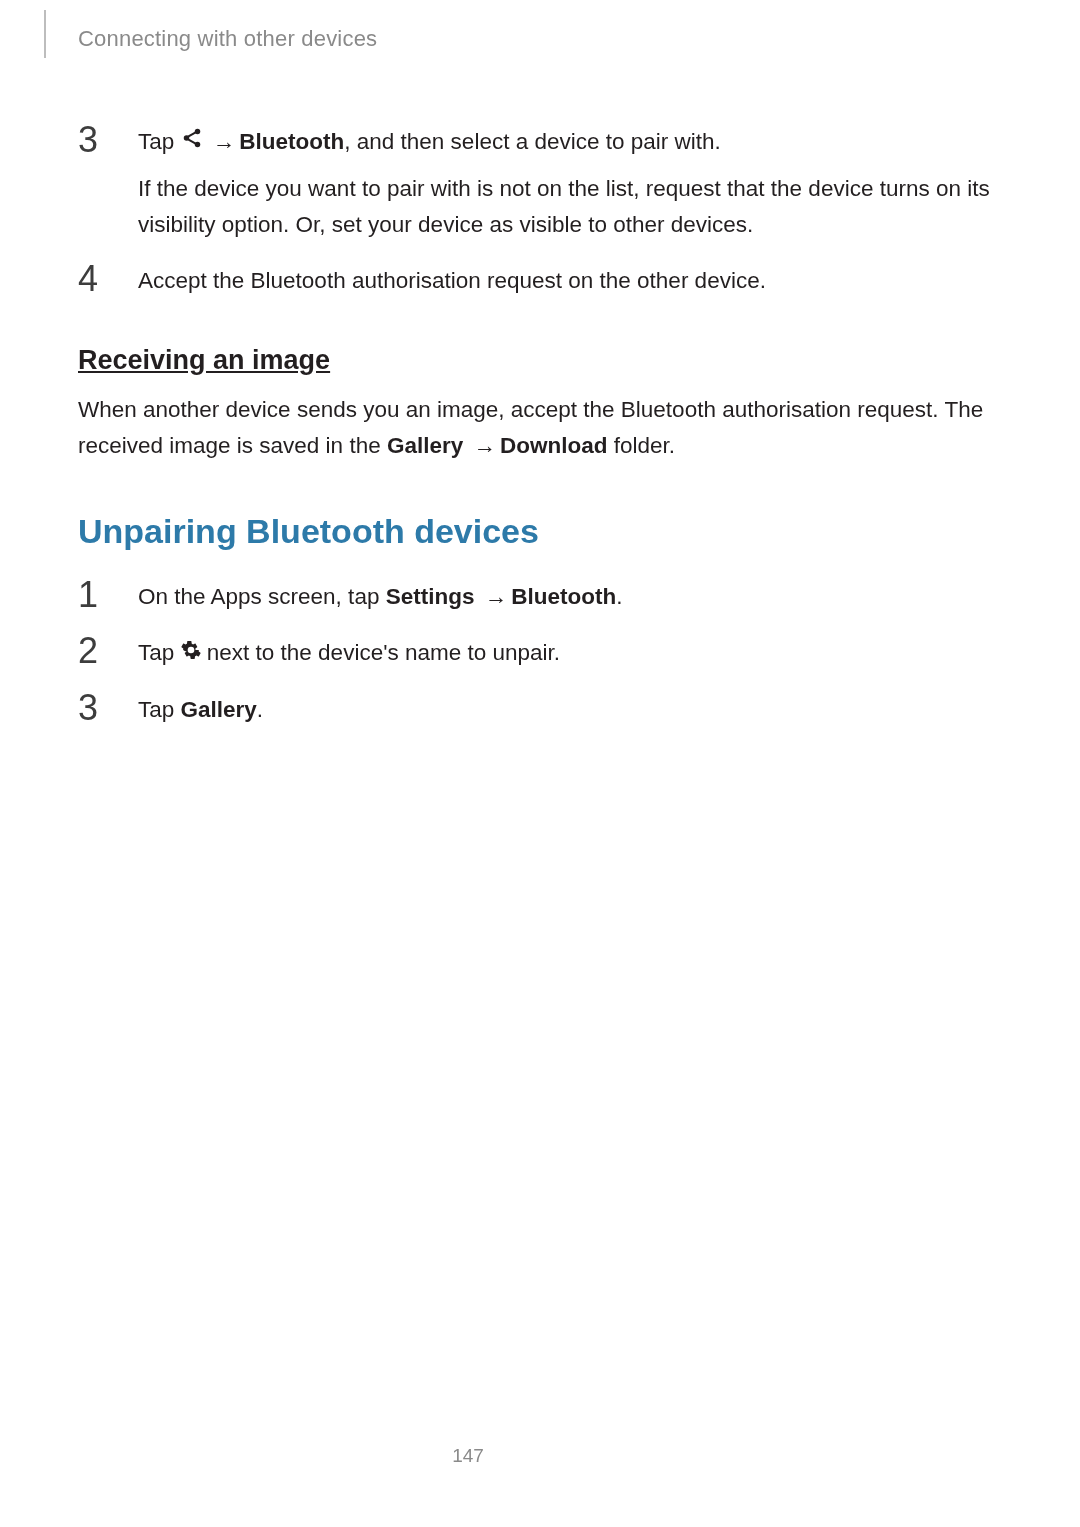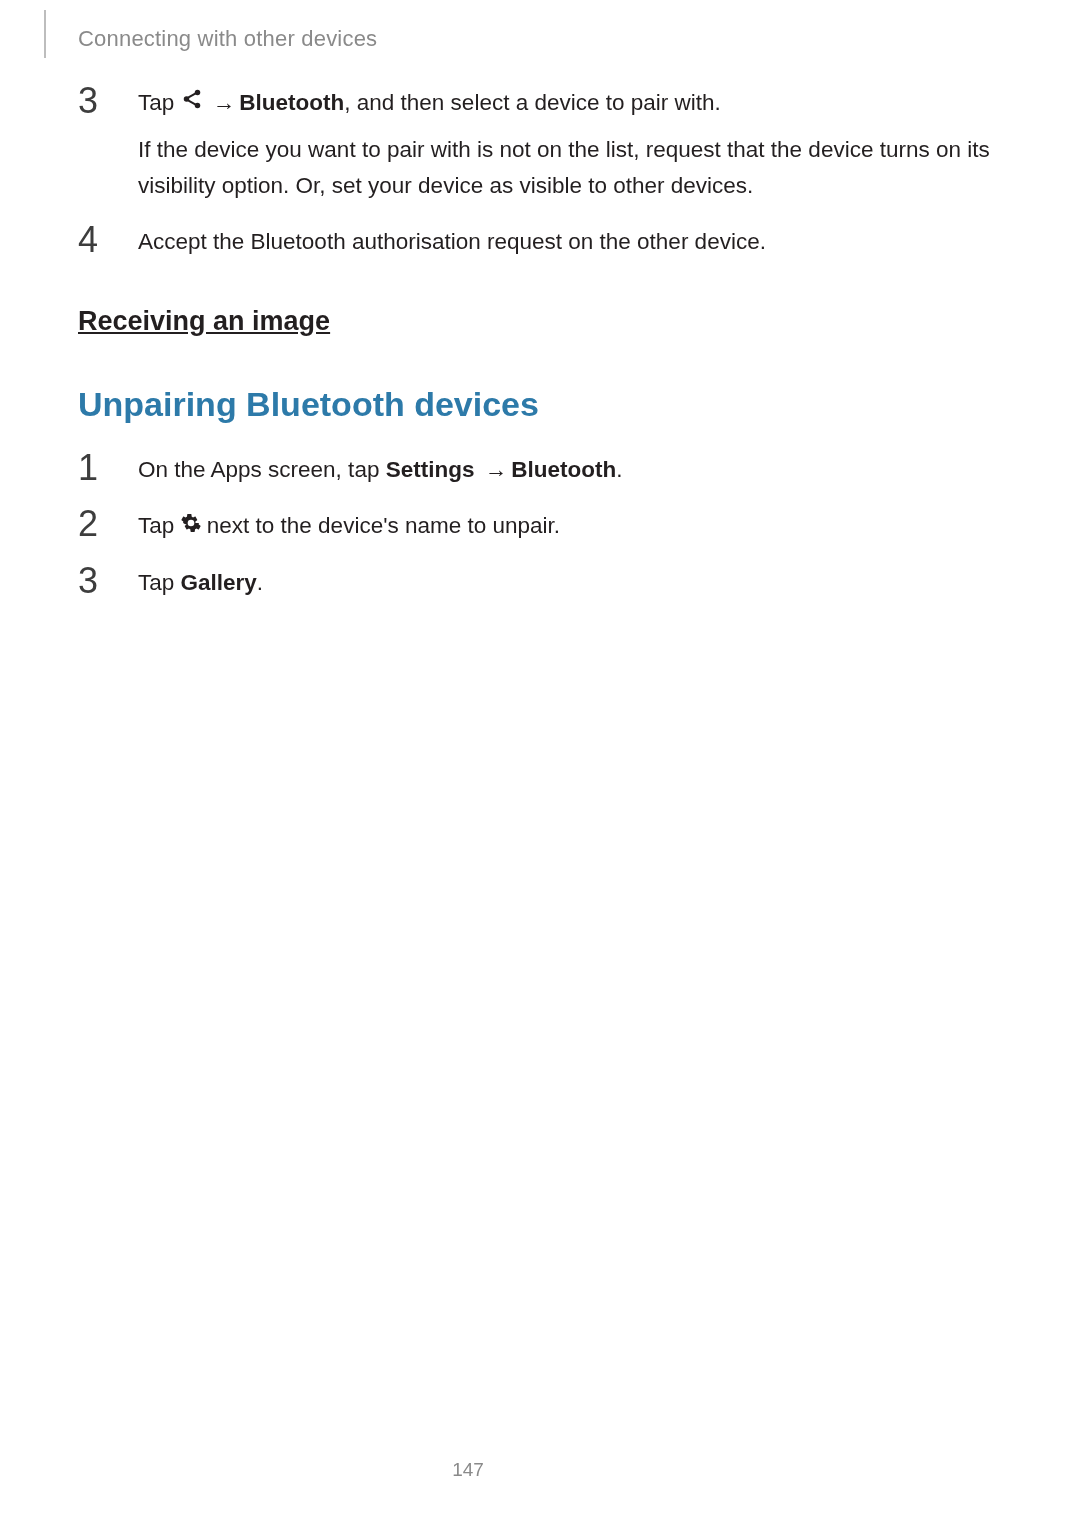--- a/index.html
+++ b/index.html
@@ -26,21 +26,21 @@
     left: 44px;
     top: 10px;
     height: 48px;
     width: 2px;
     background: #bdbdbd;
   }
   .header {
     font-size: 22px;
     color: #8a8a8a;
     letter-spacing: 0.2px;
-    margin-bottom: 31px;
+    margin-bottom: 70px;
     font-weight: 400;
   }
   .step {
     display: flex;
     align-items: flex-start;
     gap: 16px;
     margin-bottom: 18px;
   }
   .step-num {
     width: 24px;
@@ -91,21 +91,21 @@
     font-weight: 600;
     color: #2d7aa9;
     margin-top: 48px;
     margin-bottom: 26px;
   }
   .arrow {
     padding: 0 4px;
   }
   .page-num {
     position: absolute;
-    bottom: 46px;
+    bottom: 60px;
     left: 0;
     width: 936px;
     text-align: center;
     font-size: 19px;
     color: #8a8a8a;
   }
 </style>
 </head>
 <body>
 
@@ -132,20 +132,24 @@
 
   <div class="step">
     <div class="step-num">4</div>
     <div class="step-body">
       <span>Accept the Bluetooth authorisation request on the other device.</span>
     </div>
   </div>
 
   <div class="h3">Receiving an image</div>
 
+  <div class="para">
+    <span>When another device sends you an image, accept the Bluetooth authorisation request. The received image is saved in the </span><span class="bold">Gallery</span>
+    <span class="arrow">→</span><span class="bold">Download</span><span> folder.</span>
+  </div>
 
   <div class="h2">Unpairing Bluetooth devices</div>
 
   <div class="step">
     <div class="step-num">1</div>
     <div class="step-body">
       <span>On the Apps screen, tap </span><span class="bold">Settings</span>
       <span class="arrow">→</span><span class="bold">Bluetooth</span><span>.</span>
     </div>
   </div>

